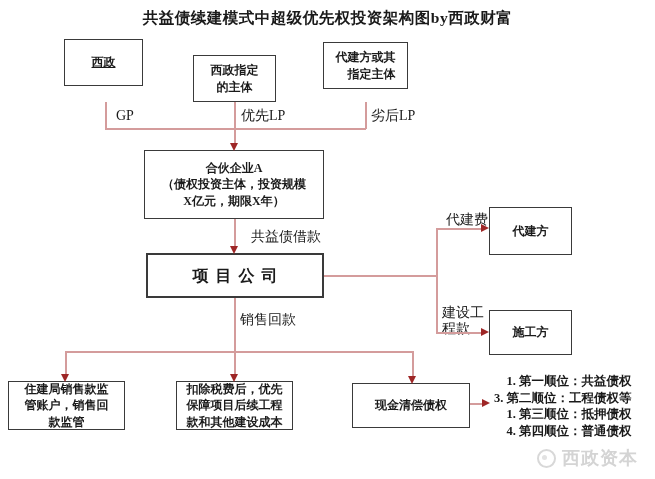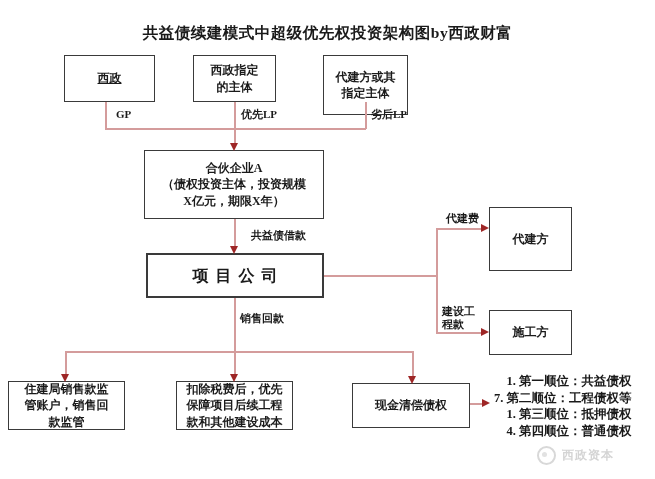--- a/index.html
+++ b/index.html
@@ -11,49 +11,48 @@
     position:relative;
     width:655px;height:479px;
     background:#ffffff;
     overflow:hidden;
   }
   .title{
     position:absolute;left:0;top:8px;width:655px;
     text-align:center;
     font-size:15.5px;font-weight:bold;color:#1a1a1a;
     letter-spacing:0.5px;
-    margin-top:15px;
   }
   .box{
     position:absolute;
     background:#ffffff;
     border:1.5px solid #3a3a3a;
     display:flex;align-items:center;justify-content:center;
     text-align:center;
     font-weight:bold;color:#1a1a1a;
     font-size:12px;line-height:1.35;
     white-space:pre-line;
     box-sizing:border-box;
   }
-  #box-xizheng    {left:64px;  top:55px;  width:91px;  height:47px;text-decoration:underline;}
+  #box-xizheng    {left:64px;  top:39px;  width:79px;  height:47px;text-decoration:underline;}
   #box-designated {left:193px; top:55px;  width:83px;  height:47px;}
-  #box-agent      {left:323px; top:55px;  width:85px;  height:60px;}
+  #box-agent      {left:323px; top:42px;  width:85px;  height:47px;text-align:right;}
   #box-partnership{left:144px; top:150px; width:180px; height:69px;}
   #box-project    {left:146px; top:253px; width:178px; height:45px;
                    border-width:2px;font-size:16px;letter-spacing:7px;text-indent:7px;}
-  #box-builder    {left:489px; top:207px; width:83px;  height:64px;}
+  #box-builder    {left:489px; top:207px; width:83px;  height:48px;}
   #box-contractor {left:489px; top:310px; width:83px;  height:45px;}
   #box-supervision{left:8px;   top:381px; width:117px; height:49px;}
   #box-deduction  {left:176px; top:381px; width:117px; height:49px;}
   #box-cash       {left:352px; top:383px; width:118px; height:45px;}
 
   .lbl{
     position:absolute;
-    font-weight:bold;color:#1a1a1a;
-    font-size:11px;line-height:1.15;
+    font-weight:normal;color:#1a1a1a;
+    font-size:14px;line-height:1.15;
     white-space:pre-line;
   }
   #lbl-gp    {left:116px;top:108px;}
   #lbl-slp   {left:241px;top:108px;}
   #lbl-jlp   {left:371px;top:108px;}
   #lbl-loan  {left:251px;top:229px;}
   #lbl-fee   {left:446px;top:212px;}
   #lbl-cfee  {left:442px;top:305px;width:48px;text-align:left;}
   #lbl-sales {left:240px;top:312px;}
 
@@ -103,21 +102,21 @@
   }
   .wm-circle{
     width:19px;height:19px;border-radius:50%;
     border:2px solid #d8d8d8;
     position:relative;box-sizing:border-box;
   }
   .wm-circle::after{
     content:"";position:absolute;left:3px;top:4px;
     width:5px;height:5px;border-radius:50%;background:#e2e2e2;
   }
-  .wm-text{font-size:12px;font-weight:bold;letter-spacing:1px;}
+  .wm-text{font-size:18px;font-weight:bold;letter-spacing:1px;}
 </style>
 </head>
 <body>
 
 <div class="canvas">
 
   <div class="title">共益债续建模式中超级优先权投资架构图by西政财富</div>
 
   <div class="box" id="box-xizheng">西政</div>
   <div class="box" id="box-designated">西政指定
@@ -169,21 +168,21 @@
   <div class="ad" id="a-prj"></div>
   <div class="ad" id="a-sup"></div>
   <div class="ad" id="a-ded"></div>
   <div class="ad" id="a-csh"></div>
   <div class="ar" id="a-bld"></div>
   <div class="ar" id="a-ctr"></div>
   <div class="ar" id="a-lst"></div>
 
   <div class="plist">
     <div>1. 第一顺位：共益债权</div>
-    <div>7. 第二顺位：工程债权等</div>
+    <div>3. 第二顺位：工程债权等</div>
     <div>1. 第三顺位：抵押债权</div>
     <div>4. 第四顺位：普通债权</div>
   </div>
 
   <div class="watermark">
     <div class="wm-circle"></div>
     <div class="wm-text">西政资本</div>
   </div>
 
 </div>

